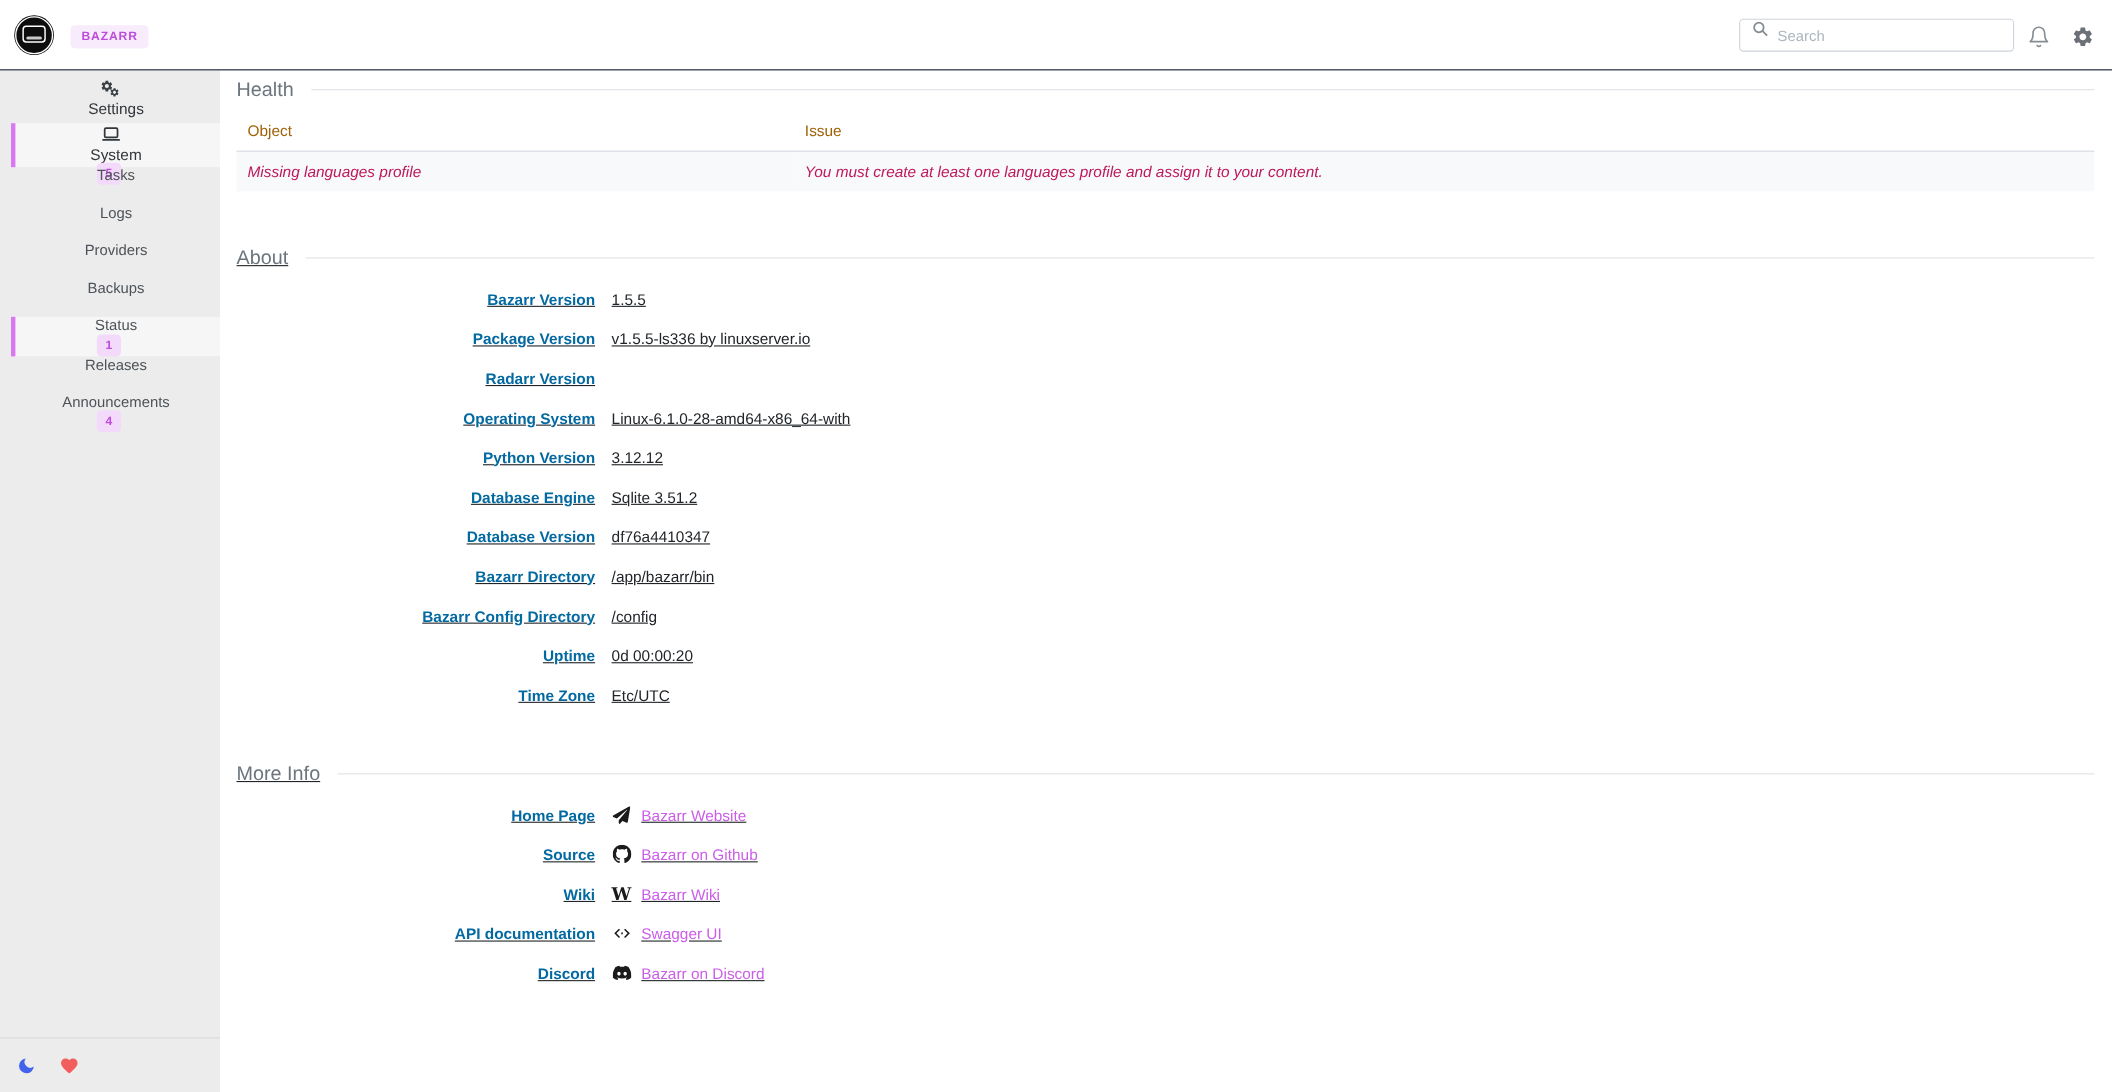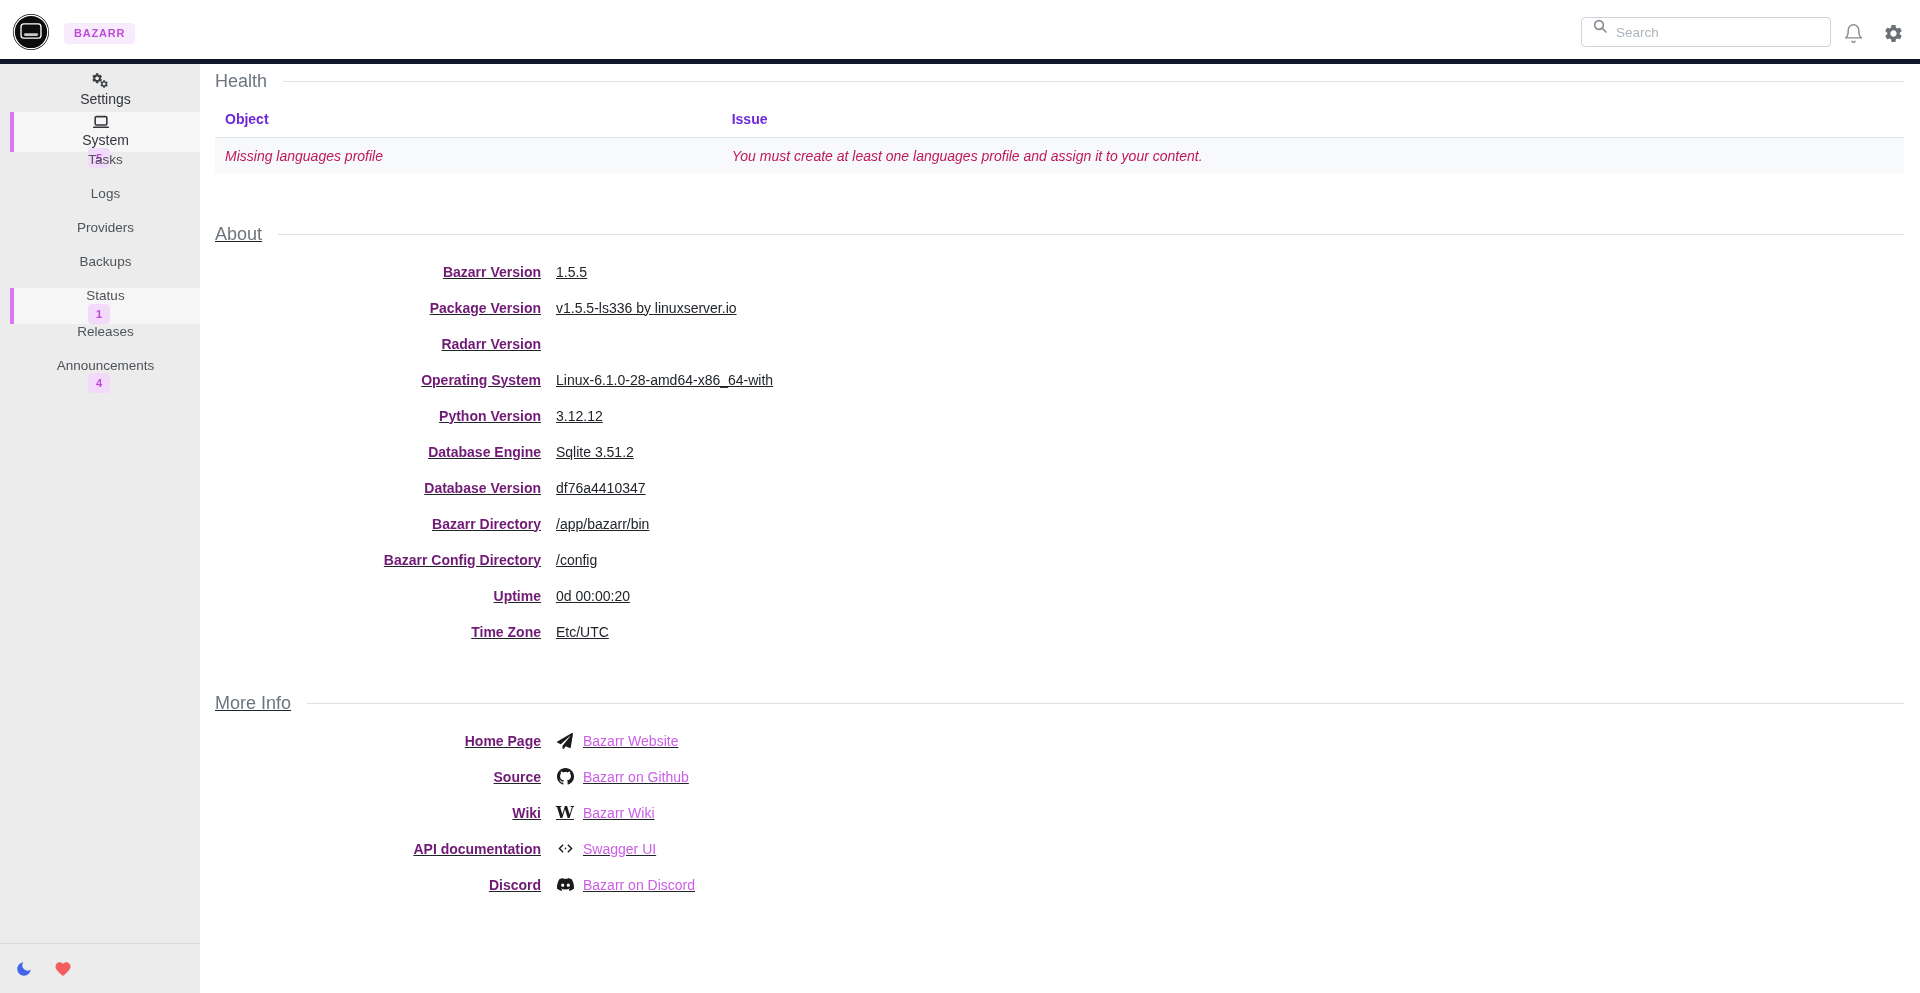--- a/index.html
+++ b/index.html
@@ -5,21 +5,21 @@
   * { box-sizing: border-box; margin: 0; padding: 0; }
   html, body { width: 1920px; height: 993px; }
   body {
     font-family: "Liberation Sans", "DejaVu Sans", sans-serif;
     background: #fff; color: #212529; overflow: hidden; position: relative;
   }
 
   
   .header {
     position: absolute; left: 0; top: 0; width: 1920px; height: 64px;
-    background: #fff; border-bottom: 5px solid #0f172a; z-index: 5;
+    background: #fff; border-bottom: 1px solid #0f172a; z-index: 5;
   }
   .logo { position: absolute; left: 12px; top: 13px; width: 38px; height: 38px; cursor: pointer; }
   .brand-badge {
     position: absolute; left: 64px; top: 23px; height: 21px; line-height: 21px;
     padding: 0 10px; background: #f8ecfc; color: #be4bdb; font-size: 11px;
     font-weight: 700; letter-spacing: 0.8px; border-radius: 4px; cursor: pointer;
   }
   .search-box {
     position: absolute; left: 1581px; top: 17px; width: 250px; height: 30px;
     border: 1px solid #ced4da; border-radius: 4px; background: #fff;
@@ -67,30 +67,30 @@
   .main {
     position: absolute; left: 200px; top: 64px; right: 0; bottom: 0;
     background: #fff; padding: 5px 16px 0 15px; overflow: hidden;
   }
   .section-title { display: flex; align-items: center; height: 24px; font-size: 18px; color: #6c757d; }
   .section-title .rule { flex: 1; border-top: 1px solid #dee2e6; margin-left: 16px; }
   .section { margin-top: 48px; text-decoration: underline; }
 
   table.health-table { width: 100%; border-collapse: collapse; margin-top: 8px; font-size: 14px; }
   table.health-table th {
-    text-align: left; padding: 10px; font-weight: 700; color: #6d28d9;
+    text-align: left; padding: 10px; font-weight: 400; color: #a16207;
     border-bottom: 1px solid #dee2e6;
   }
   table.health-table th:first-child { width: 30%; }
   table.health-table td { padding: 10px; color: #be185d; font-style: italic; }
   table.health-table tbody tr { background: #f8f9fa; }
 
   .kv-list { margin-top: 14px; }
   .kv-row { display: flex; align-items: center; min-height: 23px; margin-bottom: 13px; font-size: 14px; }
-  .kv-label { width: 326px; flex: none; text-align: right; font-weight: 600; color: #701a75; }
+  .kv-label { width: 326px; flex: none; text-align: right; font-weight: 600; color: #0369a1; }
   .kv-value { margin-left: 15px; color: #212529; display: flex; align-items: center; min-height: 17px; }
   .kv-link { color: #cc5de8; text-decoration: none; display: flex; align-items: center; gap: 9px; cursor: pointer; }
   .link-icon { width: 18px; height: 18px; display: flex; align-items: center; justify-content: center; flex: none; }
   .wiki-w { font-family: "DejaVu Serif", "Liberation Serif", serif; font-size: 16px; font-weight: 700; color: #1b1b1b; line-height: 1; }
 </style>
 </head>
 <body>
 
 <svg width="0" height="0" style="position:absolute" aria-hidden="true">
   <defs>

